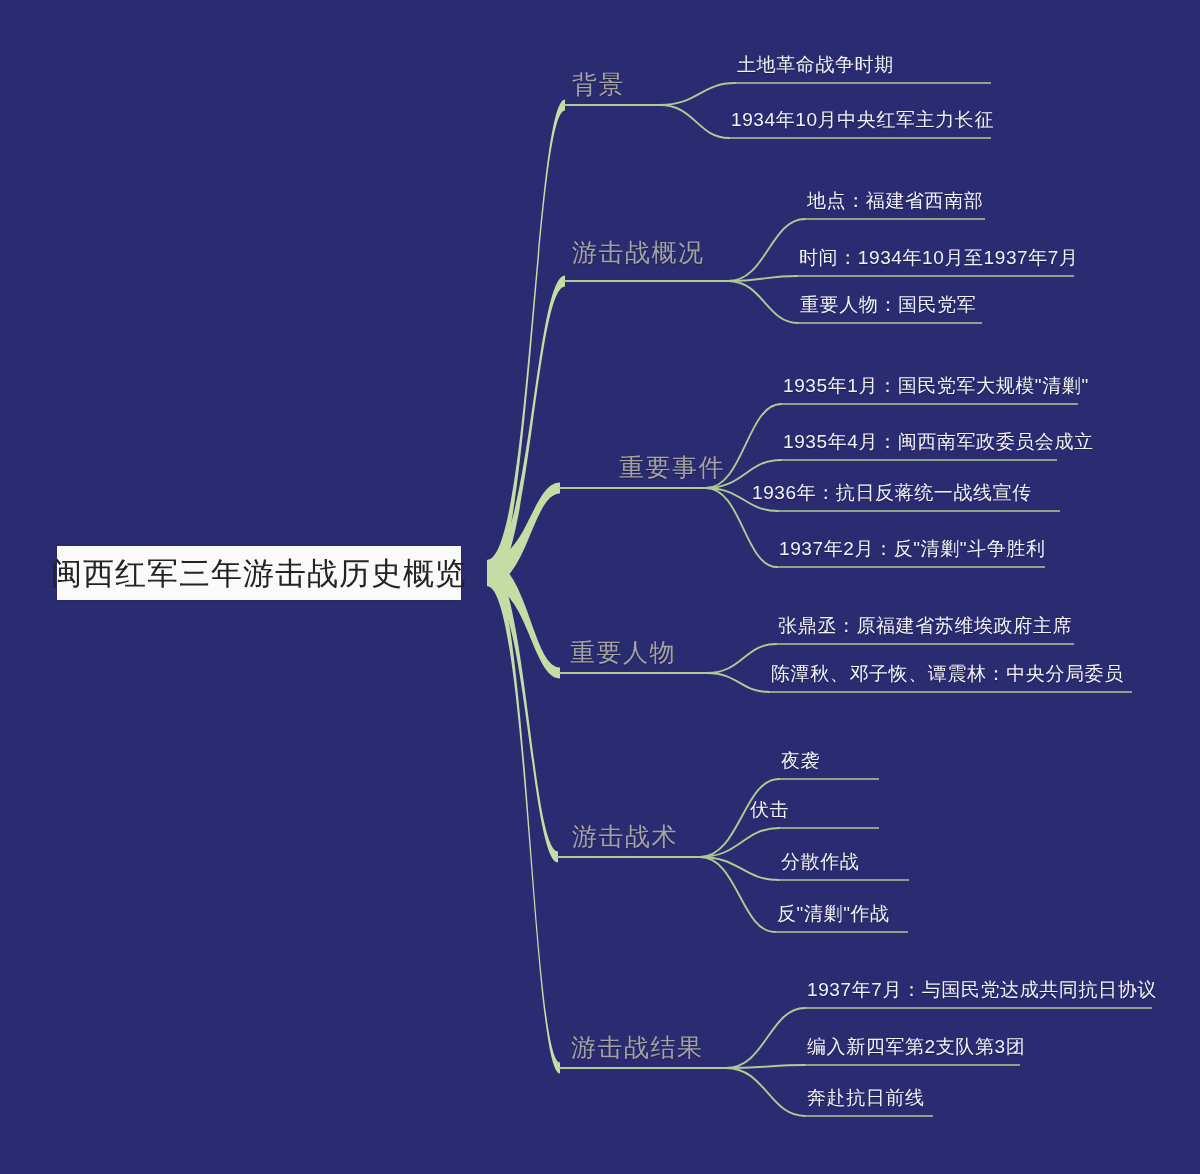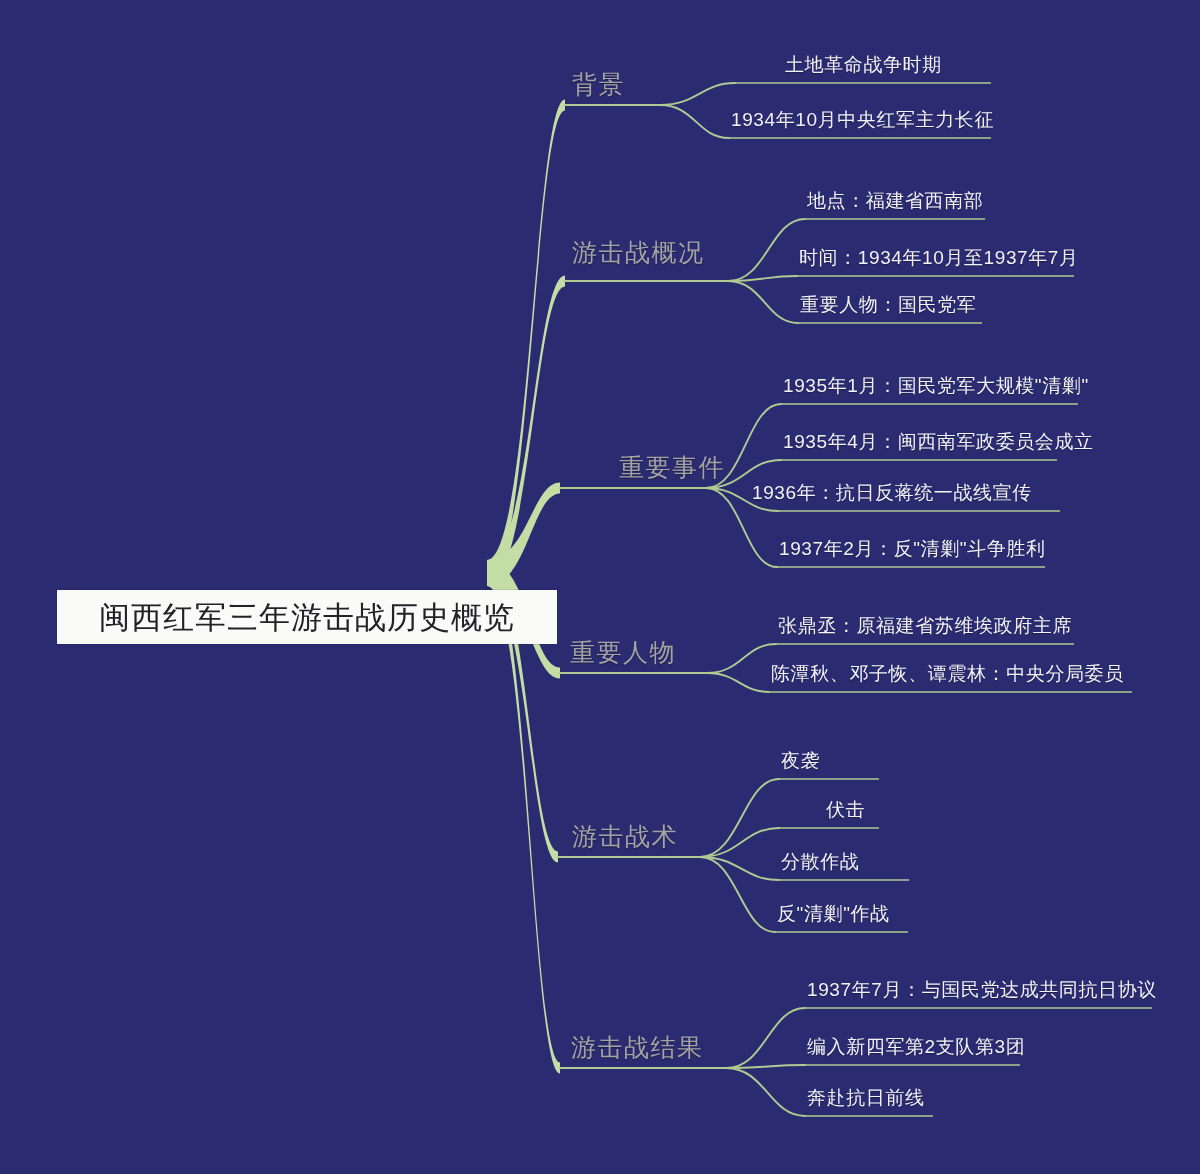--- a/index.html
+++ b/index.html
@@ -115,41 +115,41 @@
       <path d="M 487 560 C 527.15 560 532.26 1062.5 560 1062.5 L 560 1073.5 C 532.26 1073.5 527.15 586 487 586 Z" fill="#c3dda5" stroke="none"></path>
       <line x1="559" y1="1068" x2="726" y2="1068" stroke="#aecb92" stroke-width="2"></line>
       <path d="M 726 1068 C 765.5 1068 769.45 1008 805 1008" fill="none" stroke="#aecb92" stroke-width="1.9" stroke-linecap="round"></path>
       <line x1="805" y1="1008" x2="1152" y2="1008" stroke="#aecb92" stroke-width="1.6"></line>
       <path d="M 726 1068 C 765.5 1068 769.45 1065 805 1065" fill="none" stroke="#aecb92" stroke-width="1.9" stroke-linecap="round"></path>
       <line x1="805" y1="1065" x2="1020" y2="1065" stroke="#aecb92" stroke-width="1.6"></line>
       <path d="M 726 1068 C 765.5 1068 769.45 1116 805 1116" fill="none" stroke="#aecb92" stroke-width="1.9" stroke-linecap="round"></path>
       <line x1="805" y1="1116" x2="933" y2="1116" stroke="#aecb92" stroke-width="1.6"></line>
     </svg>
 
-  <div class="root-node" style="left: 57px; top: 546px; width: 500px; height: 54px; display: flex; align-items: center; justify-content: center; margin-top: 44px;">闽西红军三年游击战历史概览</div>
+  <div class="root-node" style="left: 57px; top: 546px; width: 404px; height: 54px; display: flex; align-items: center; justify-content: center;">闽西红军三年游击战历史概览</div>
 
   <div id="branch-layer">
       <div class="branch-label" style="left: 572px; top: 72px;">背景</div>
-      <div class="leaf-label" style="left: 737px; top: 55px; margin-left: 48px;">土地革命战争时期</div>
+      <div class="leaf-label" style="left: 737px; top: 55px;">土地革命战争时期</div>
       <div class="leaf-label" style="left: 731px; top: 110px;">1934年10月中央红军主力长征</div>
       <div class="branch-label" style="left: 572px; top: 240px; text-align: center;">游击战概况</div>
       <div class="leaf-label" style="left: 807px; top: 191px;">地点：福建省西南部</div>
       <div class="leaf-label" style="left: 799px; top: 248px; text-align: center;">时间：1934年10月至1937年7月</div>
       <div class="leaf-label" style="left: 800px; top: 295px;">重要人物：国民党军</div>
       <div class="branch-label" style="left: 571px; top: 455px; margin-left: 48px;">重要事件</div>
       <div class="leaf-label" style="left: 783px; top: 376px;">1935年1月：国民党军大规模"清剿"</div>
       <div class="leaf-label" style="left: 783px; top: 432px;">1935年4月：闽西南军政委员会成立</div>
       <div class="leaf-label" style="left: 752px; top: 483px; text-align: right;">1936年：抗日反蒋统一战线宣传</div>
       <div class="leaf-label" style="left: 779px; top: 539px;">1937年2月：反"清剿"斗争胜利</div>
       <div class="branch-label" style="left: 570px; top: 640px;">重要人物</div>
       <div class="leaf-label" style="left: 778px; top: 616px;">张鼎丞：原福建省苏维埃政府主席</div>
       <div class="leaf-label" style="left: 771px; top: 664px;">陈潭秋、邓子恢、谭震林：中央分局委员</div>
       <div class="branch-label" style="left: 572px; top: 824px;">游击战术</div>
       <div class="leaf-label" style="left: 781px; top: 751px;">夜袭</div>
-      <div class="leaf-label" style="left: 826px; top: 800px; text-align: right;">伏击</div>
+      <div class="leaf-label" style="left: 750px; top: 800px; text-align: right;">伏击</div>
       <div class="leaf-label" style="left: 781px; top: 852px;">分散作战</div>
       <div class="leaf-label" style="left: 777px; top: 904px;">反"清剿"作战</div>
       <div class="branch-label" style="left: 571px; top: 1035px;">游击战结果</div>
       <div class="leaf-label" style="left: 807px; top: 980px;">1937年7月：与国民党达成共同抗日协议</div>
       <div class="leaf-label" style="left: 807px; top: 1037px;">编入新四军第2支队第3团</div>
       <div class="leaf-label" style="left: 807px; top: 1088px;">奔赴抗日前线</div>
     </div>
 
 </div>
 

